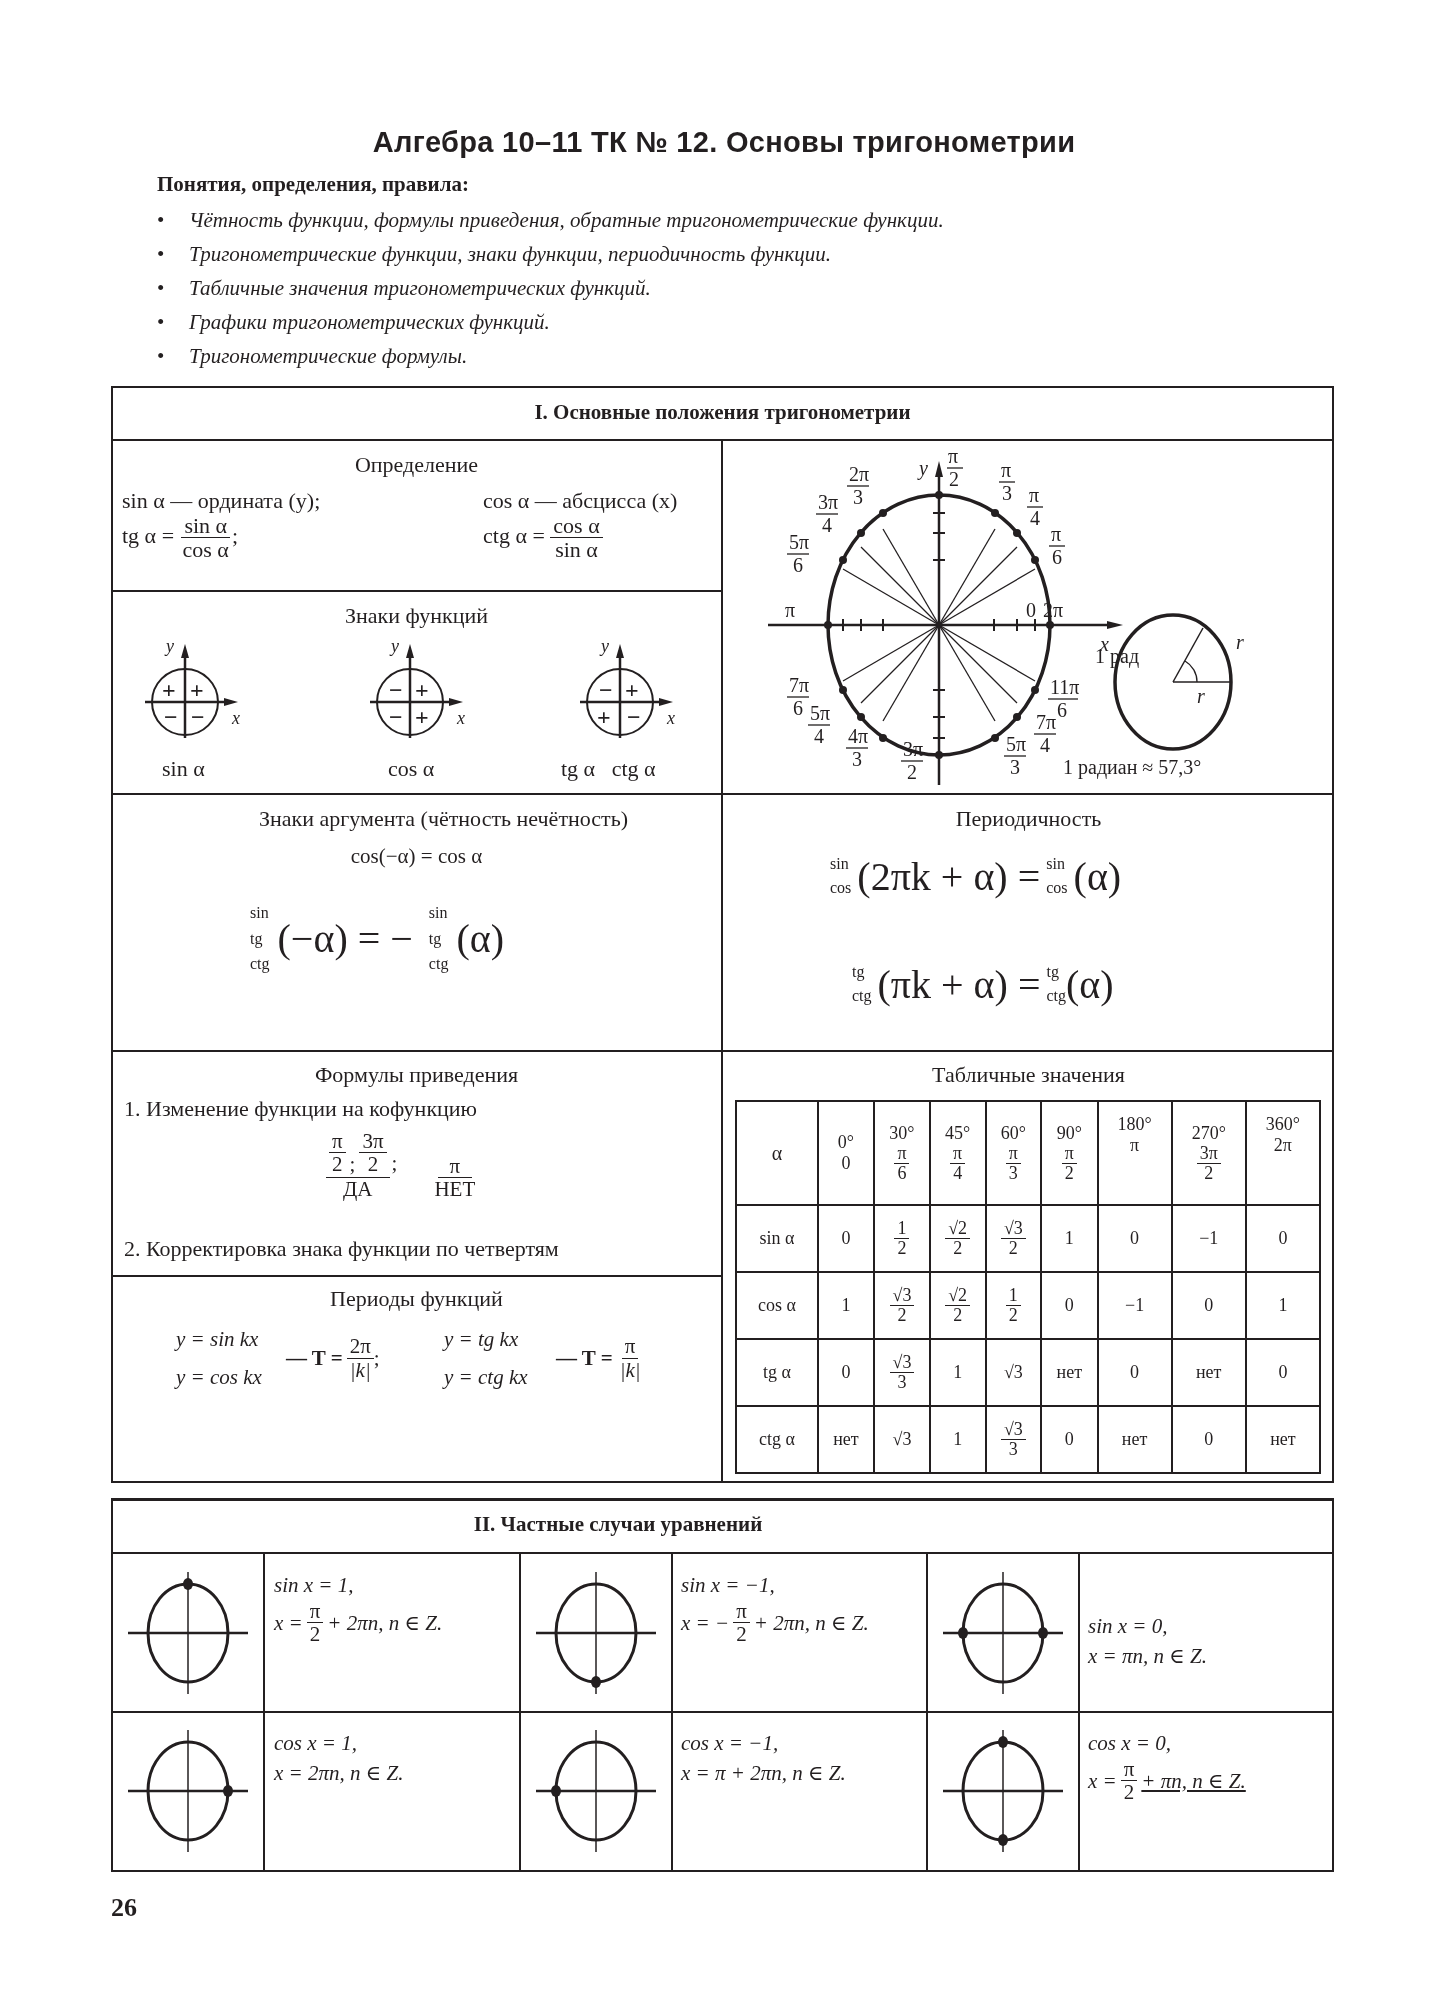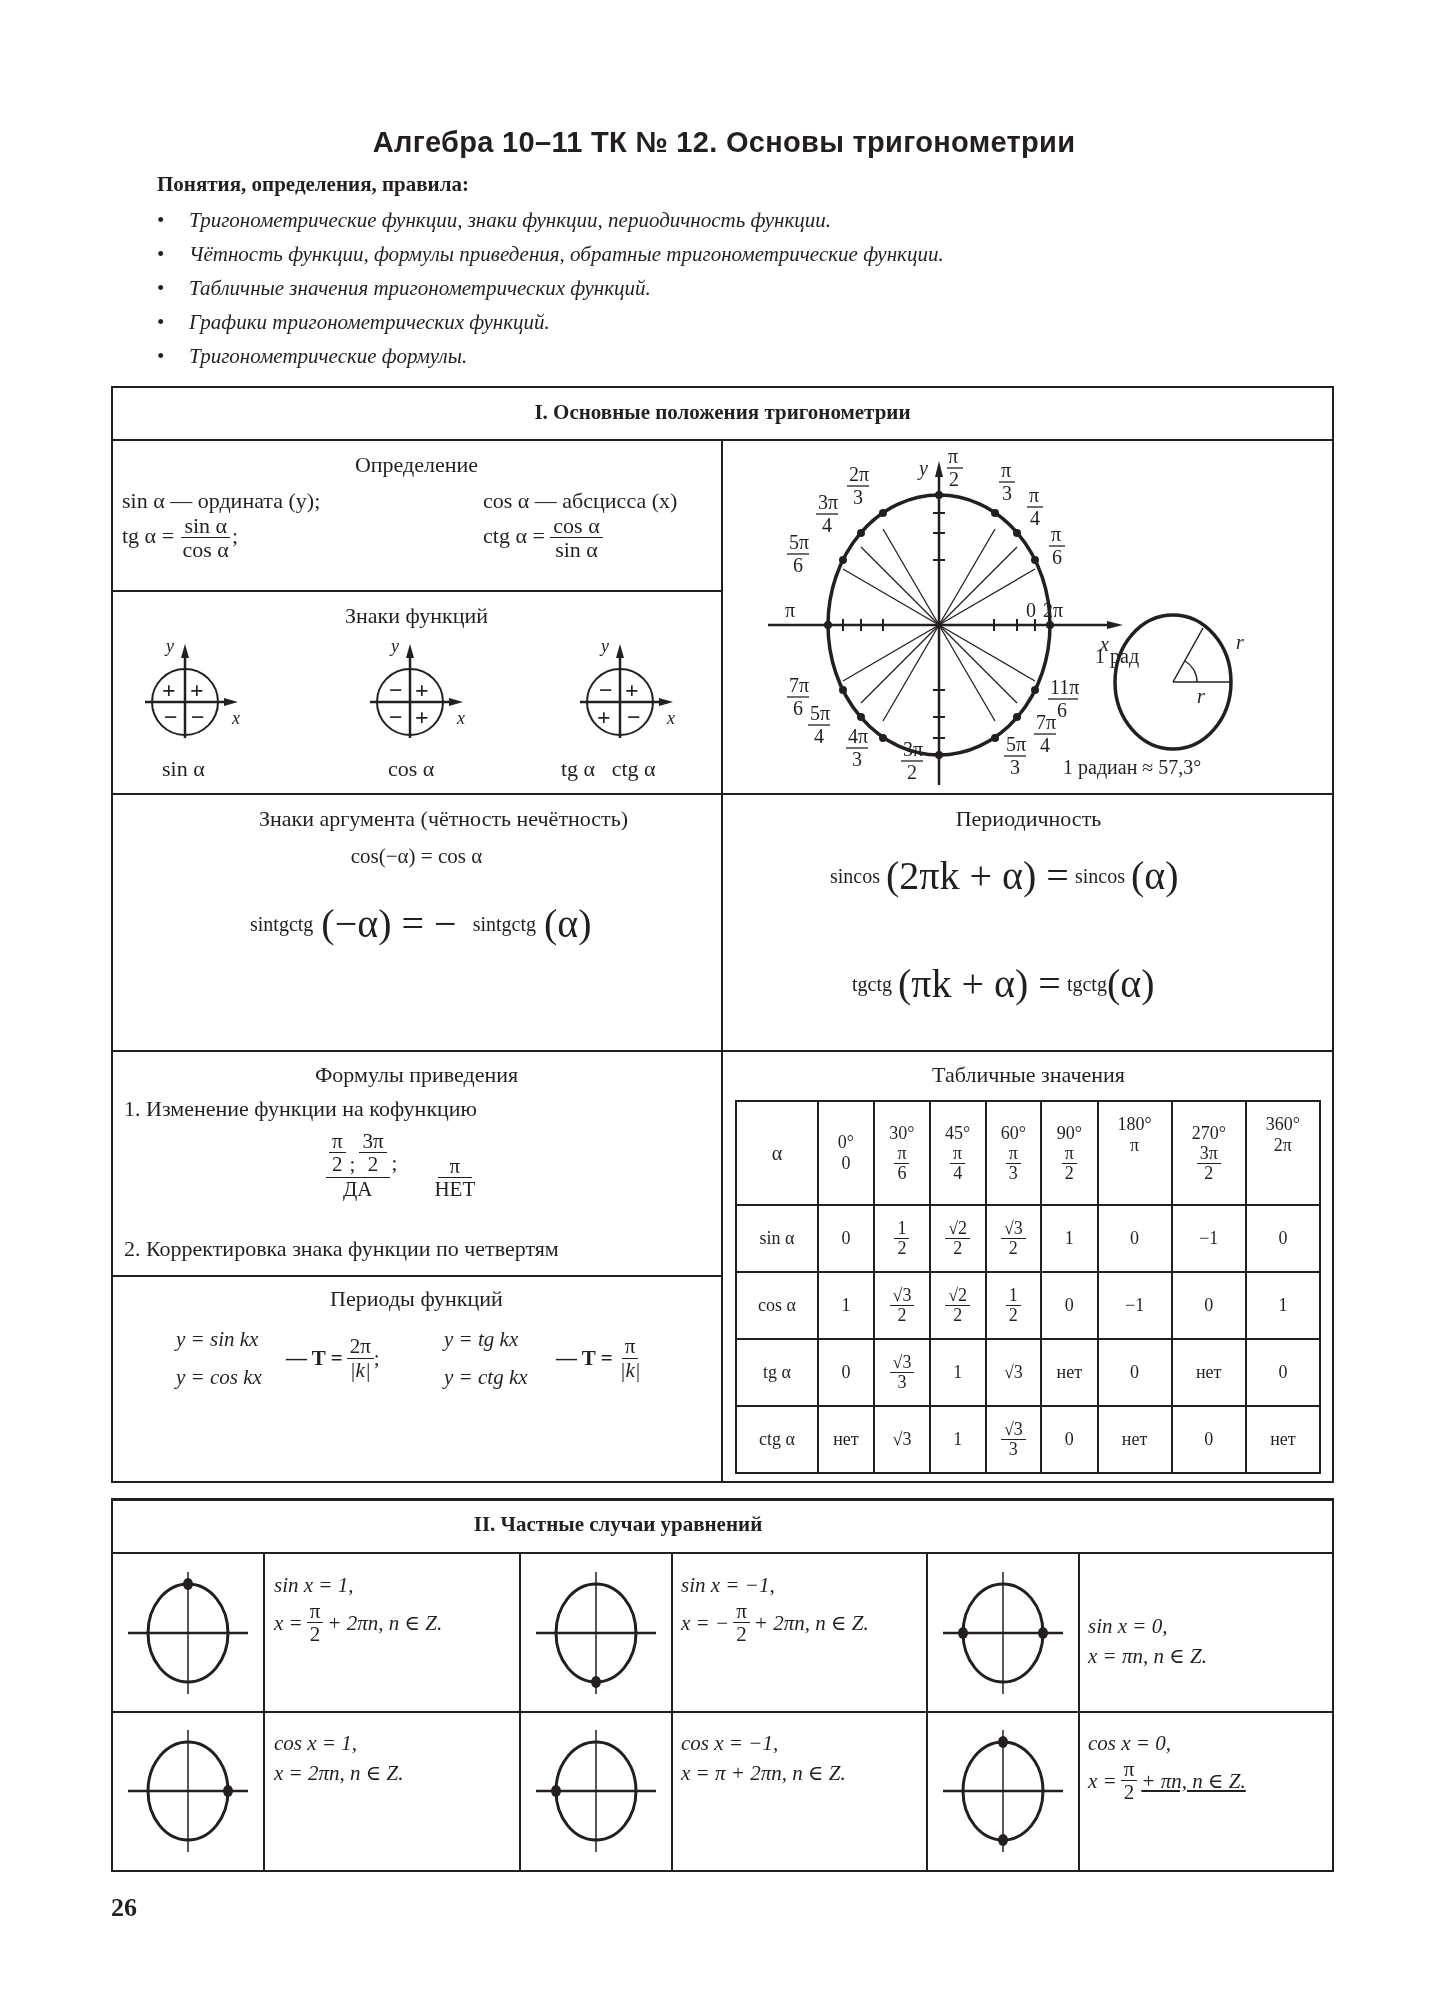--- a/index.html
+++ b/index.html
@@ -15,39 +15,39 @@
 
   .frame { border:2px solid #231f20; box-sizing:border-box; }
   .line { background:#231f20; position:absolute; }
   .sec-title { font-weight:bold; font-size:21px; text-align:center; }
   .sub-title { font-size:22px; text-align:center; }
   .t22 { font-size:22px; }
   .it { font-style:italic; }
   .frac { display:inline-flex; flex-direction:column; align-items:center; vertical-align:middle; line-height:1.05; }
   .frac .num { border-bottom:1.5px solid #231f20; padding:0 3px; }
   .frac .den { padding:0 3px; }
-  .stack { display:inline-flex; flex-direction:row; align-items:center; vertical-align:middle; font-size:20px; line-height:1.25; }
+  .stack { display:inline-flex; flex-direction:column; align-items:flex-start; vertical-align:middle; font-size:16px; line-height:1.25; }
 
   table.vals { border-collapse:collapse; position:absolute; left:735px; top:1100px; width:586px; height:374px; }
   table.vals td { border:2px solid #231f20; text-align:center; font-size:18px; padding:0; }
   table.vals tr.head td { height:90px; }
   table.vals td .frac { font-size:18px; }
 
   .case-cell { position:absolute; }
   .case-text { font-size:21px; line-height:30px; }
   svg text { font-family:"Liberation Serif","DejaVu Serif",serif; fill:#231f20; }
 </style>
 </head>
 <body>
 
 <div class="abs page-title">Алгебра 10–11 ТК № 12. Основы тригонометрии</div>
 <div class="abs concepts-heading">Понятия, определения, правила:</div>
 <ul class="abs bullets">
+  <li>Чётность функции, формулы приведения, обратные тригонометрические функции.</li>
   <li>Тригонометрические функции, знаки функции, периодичность функции.</li>
-  <li>Чётность функции, формулы приведения, обратные тригонометрические функции.</li>
   <li>Табличные значения тригонометрических функций.</li>
   <li>Графики тригонометрических функций.</li>
   <li>Тригонометрические формулы.</li>
 </ul>
 
 <div class="abs frame" style="left:111px;top:386px;width:1223px;height:1097px;"></div>
 <div class="line" style="left:111px;top:439px;width:1223px;height:2px;"></div>
 <div class="line" style="left:721px;top:439px;width:2px;height:1044px;"></div>
 <div class="line" style="left:111px;top:590px;width:611px;height:2px;"></div>
 <div class="line" style="left:111px;top:793px;width:1223px;height:2px;"></div>

